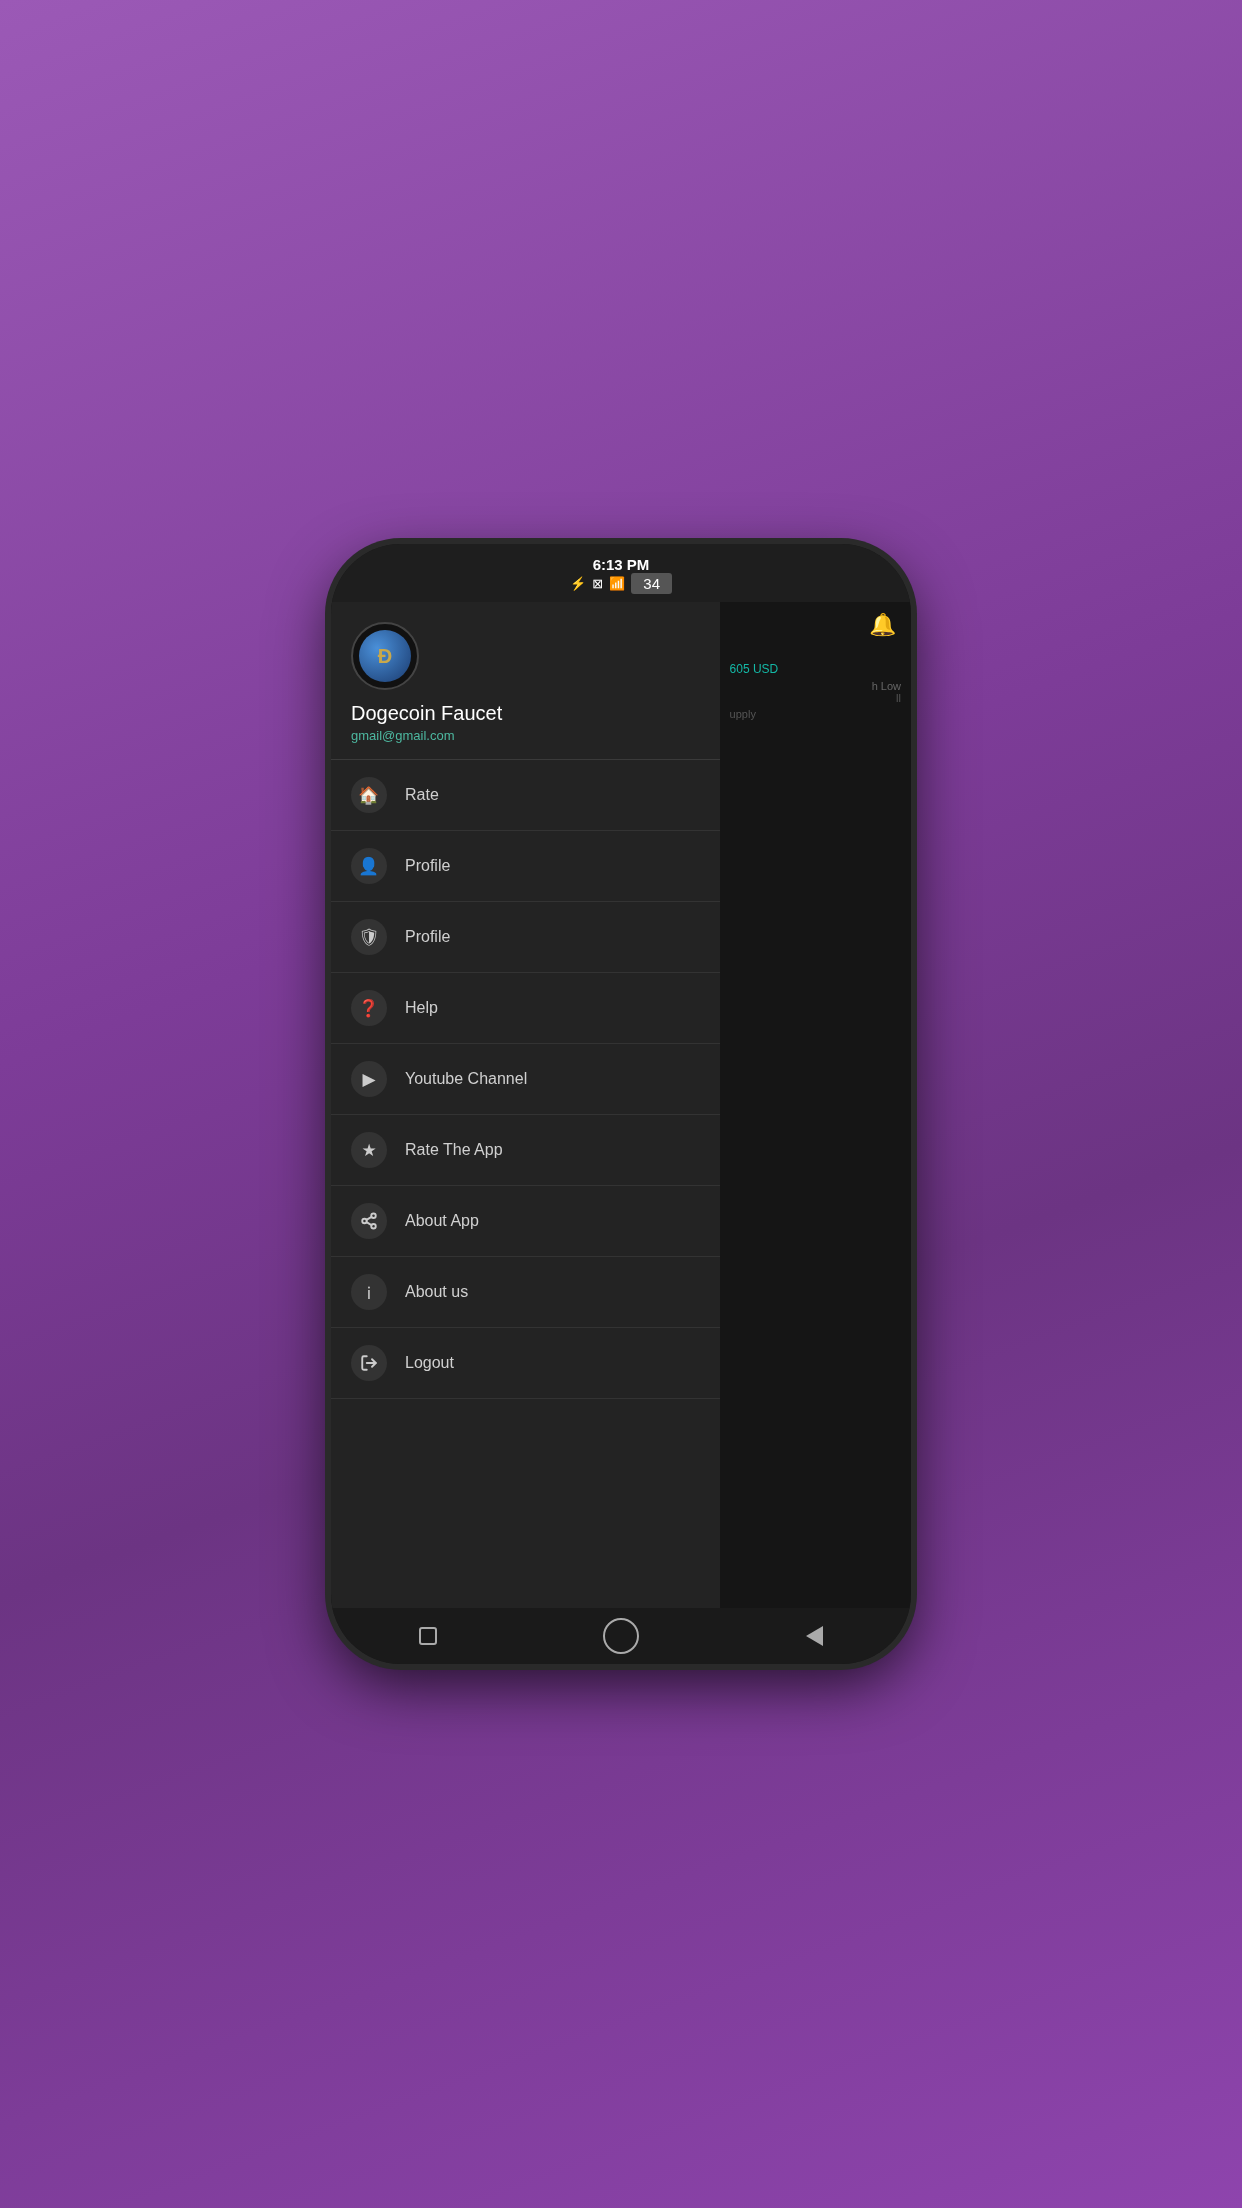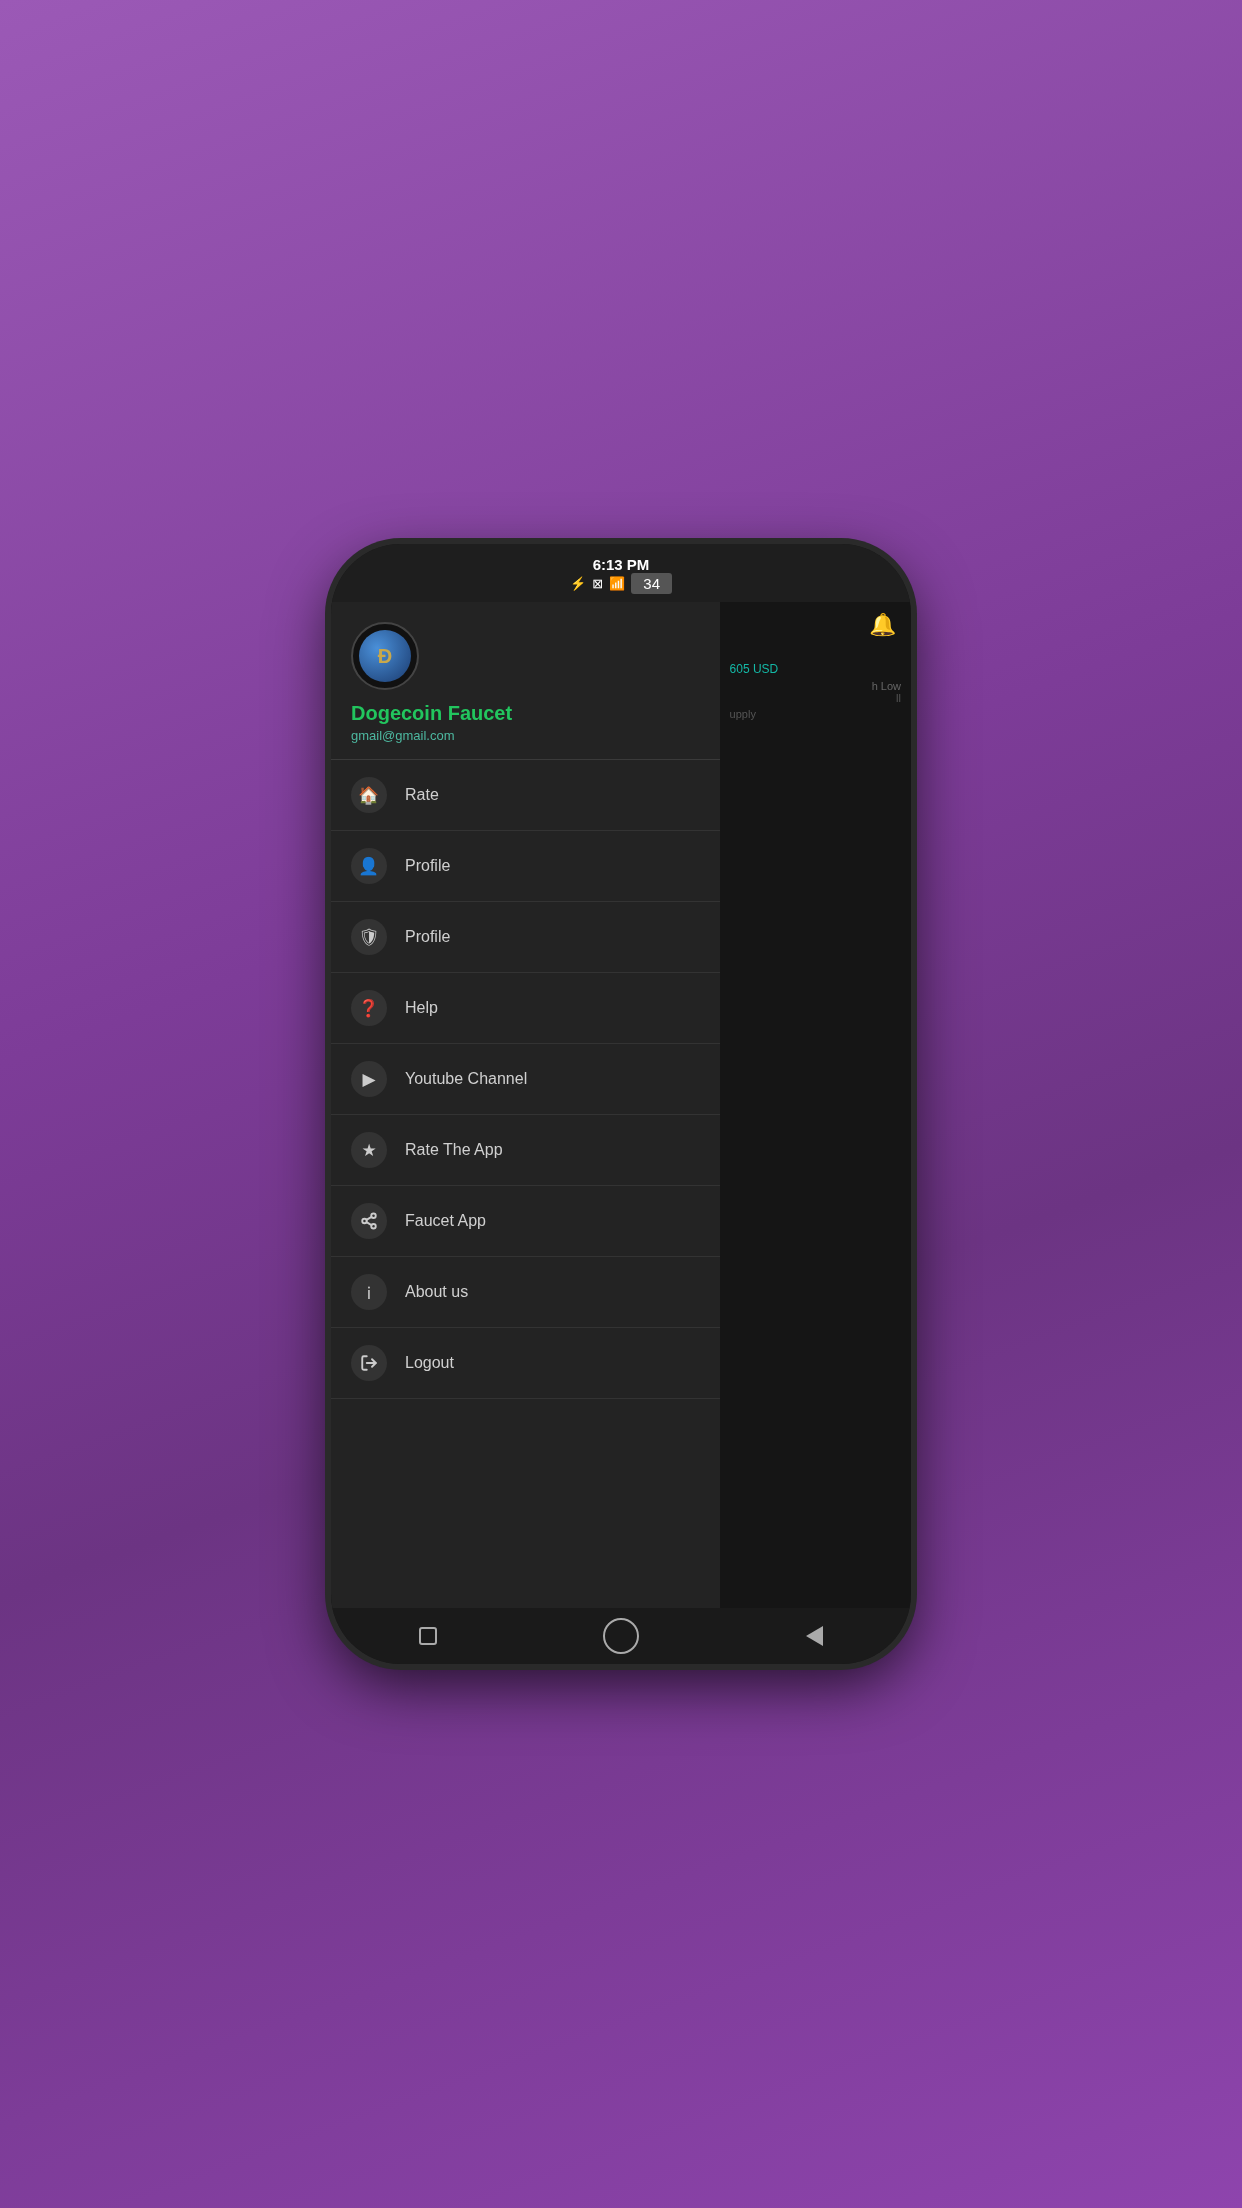--- a/index.html
+++ b/index.html
@@ -140,23 +140,23 @@
       justify-content: center;
       position: relative;
     }
     .avatar-coin::after {
       content: 'Ð';
       color: #c8a84b;
       font-size: 20px;
       font-weight: bold;
     }
     .drawer-app-name {
-      color: #22c55e;
+      color: #ffffff;
       font-size: 20px;
-      font-weight: 700;
+      font-weight: 400;
       margin-bottom: 3px;
     }
     .drawer-email {
       color: #4db8a0;
       font-size: 13px;
     }
 
     
     .divider {
       height: 1px;
@@ -346,21 +346,21 @@
             <div class="menu-icon">
 
               <svg width="18" height="18" viewBox="0 0 24 24" fill="none" stroke="#ccc" stroke-width="2.5" stroke-linecap="round" stroke-linejoin="round">
                 <circle cx="18" cy="5" r="3"></circle>
                 <circle cx="6" cy="12" r="3"></circle>
                 <circle cx="18" cy="19" r="3"></circle>
                 <line x1="8.59" y1="13.51" x2="15.42" y2="17.49"></line>
                 <line x1="15.41" y1="6.51" x2="8.59" y2="10.49"></line>
               </svg>
             </div>
-            <span class="menu-label">Faucet App</span>
+            <span class="menu-label">About App</span>
           </div>
 
           <div class="menu-item">
             <div class="menu-icon">ℹ</div>
             <span class="menu-label">About us</span>
           </div>
 
           <div class="menu-item">
             <div class="menu-icon">
 

